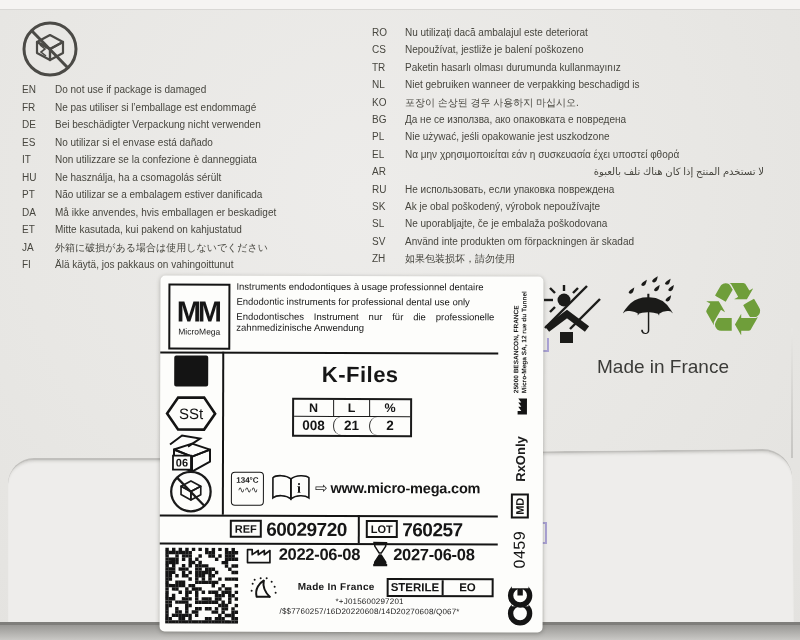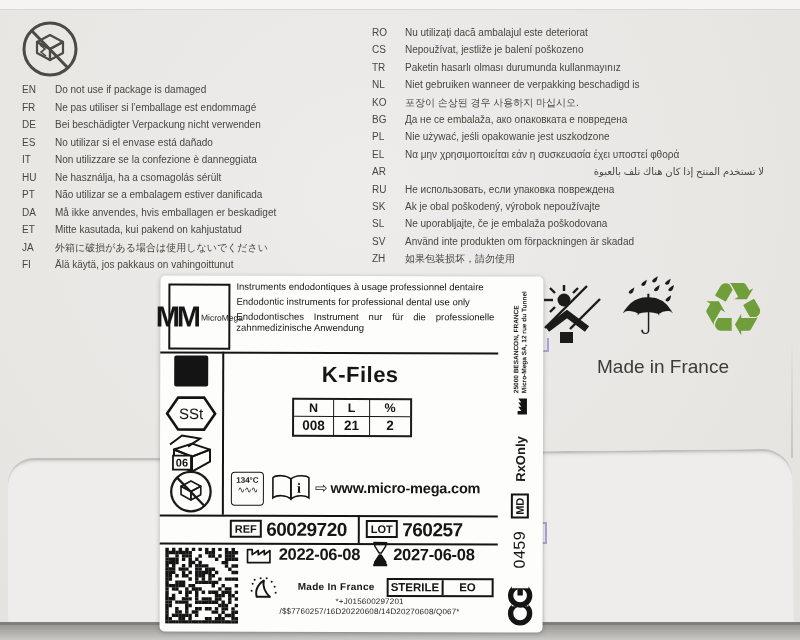--- a/index.html
+++ b/index.html
@@ -23,31 +23,31 @@
   .wlist-right{left:372px;top:24px;width:404px;}
   .wrow{display:flex;font-size:10px;line-height:17.5px;color:#47463f;}
   .wlist-right .wrow{line-height:17.4px;}
   .wcode{width:33px;flex:none;}
   .wtext{flex:1;}
   .wrow.rtl .wtext{text-align:right;direction:rtl;padding-right:12px;}
   
   #label{position:absolute;left:160px;top:276px;width:383px;height:356px;background:#fdfdfb;border-radius:5px;
          box-shadow:0 1px 4px rgba(60,60,52,.38);color:#161616;transform:rotate(.15deg);}
   .lrule{position:absolute;background:#141414;}
-  .mmbox{position:absolute;left:8px;top:8px;width:58px;height:62px;border:2px solid #141414;display:flex;align-items:center;justify-content:center;}
+  .mmbox{position:absolute;left:8px;top:8px;width:58px;height:62px;border:2px solid #141414;display:flex;flex-direction:column;align-items:center;justify-content:center;}
   .mm{font-size:29px;font-weight:bold;letter-spacing:-3px;line-height:28px;padding-right:3px;}
   .mmname{font-size:8.5px;margin-top:1px;}
   .desc{position:absolute;left:76px;top:5px;width:258px;}
   .desc p{margin:0 0 4px;font-size:9.5px;line-height:11px;font-weight:normal;text-align:justify;text-justify:inter-word;}
   .kfiles{position:absolute;left:62px;top:86px;width:276px;text-align:center;font-size:22px;font-weight:bold;letter-spacing:.5px;}
   .spec{position:absolute;left:132px;top:122px;border:2px solid #1a1a1a;display:grid;grid-template-columns:39px 36px 41px;}
   .spec .c{border-left:1.5px solid #1a1a1a;text-align:center;font-weight:bold;}
   .spec .c.first{border-left:none;}
   .spec .h{font-size:12.5px;line-height:16px;border-bottom:1.5px solid #1a1a1a;}
-  .spec .v{font-size:13.5px;line-height:18px;}
+  .spec .v{font-size:13.5px;line-height:18px;border-radius:8px;}
   .sym-col-icon{position:absolute;}
   .blacksq{left:14px;top:80px;width:34px;height:31px;background:#141414;border-radius:2px;}
   .temp134{position:absolute;left:71px;top:196px;width:31px;height:32px;border:1.6px solid #141414;border-radius:4px;text-align:center;}
   .temp134 .t{font-size:8px;font-weight:bold;line-height:11px;margin-top:2px;}
   .temp134 .w{font-size:9px;line-height:8px;letter-spacing:-1px;}
   .site{position:absolute;left:155px;top:203px;display:flex;align-items:center;}
   .site .ar{font-size:15px;margin-right:3px;}
   .site .tx{font-size:14.5px;font-weight:bold;letter-spacing:-.2px;}
   .reflot{position:absolute;font-weight:bold;}
   .tagbox{display:inline-block;border:2px solid #141414;font-size:11px;font-weight:bold;padding:0 3px;line-height:14px;vertical-align:3px;}
@@ -159,21 +159,21 @@
       <div class="wrow">
         <span class="wcode">NL</span>
         <span class="wtext">Niet gebruiken wanneer de verpakking beschadigd is</span>
       </div>
       <div class="wrow">
         <span class="wcode">KO</span>
         <span class="wtext">포장이 손상된 경우 사용하지 마십시오.</span>
       </div>
       <div class="wrow">
         <span class="wcode">BG</span>
-        <span class="wtext">Да не се embalaža, ако опаковката е повредена</span>
+        <span class="wtext">Да не се използва, ако опаковката е повредена</span>
       </div>
       <div class="wrow">
         <span class="wcode">PL</span>
         <span class="wtext">Nie używać, jeśli opakowanie jest uszkodzone</span>
       </div>
       <div class="wrow">
         <span class="wcode">EL</span>
         <span class="wtext">Να μην χρησιμοποιείται εάν η συσκευασία έχει υποστεί φθορά</span>
       </div>
       <div class="wrow rtl">

